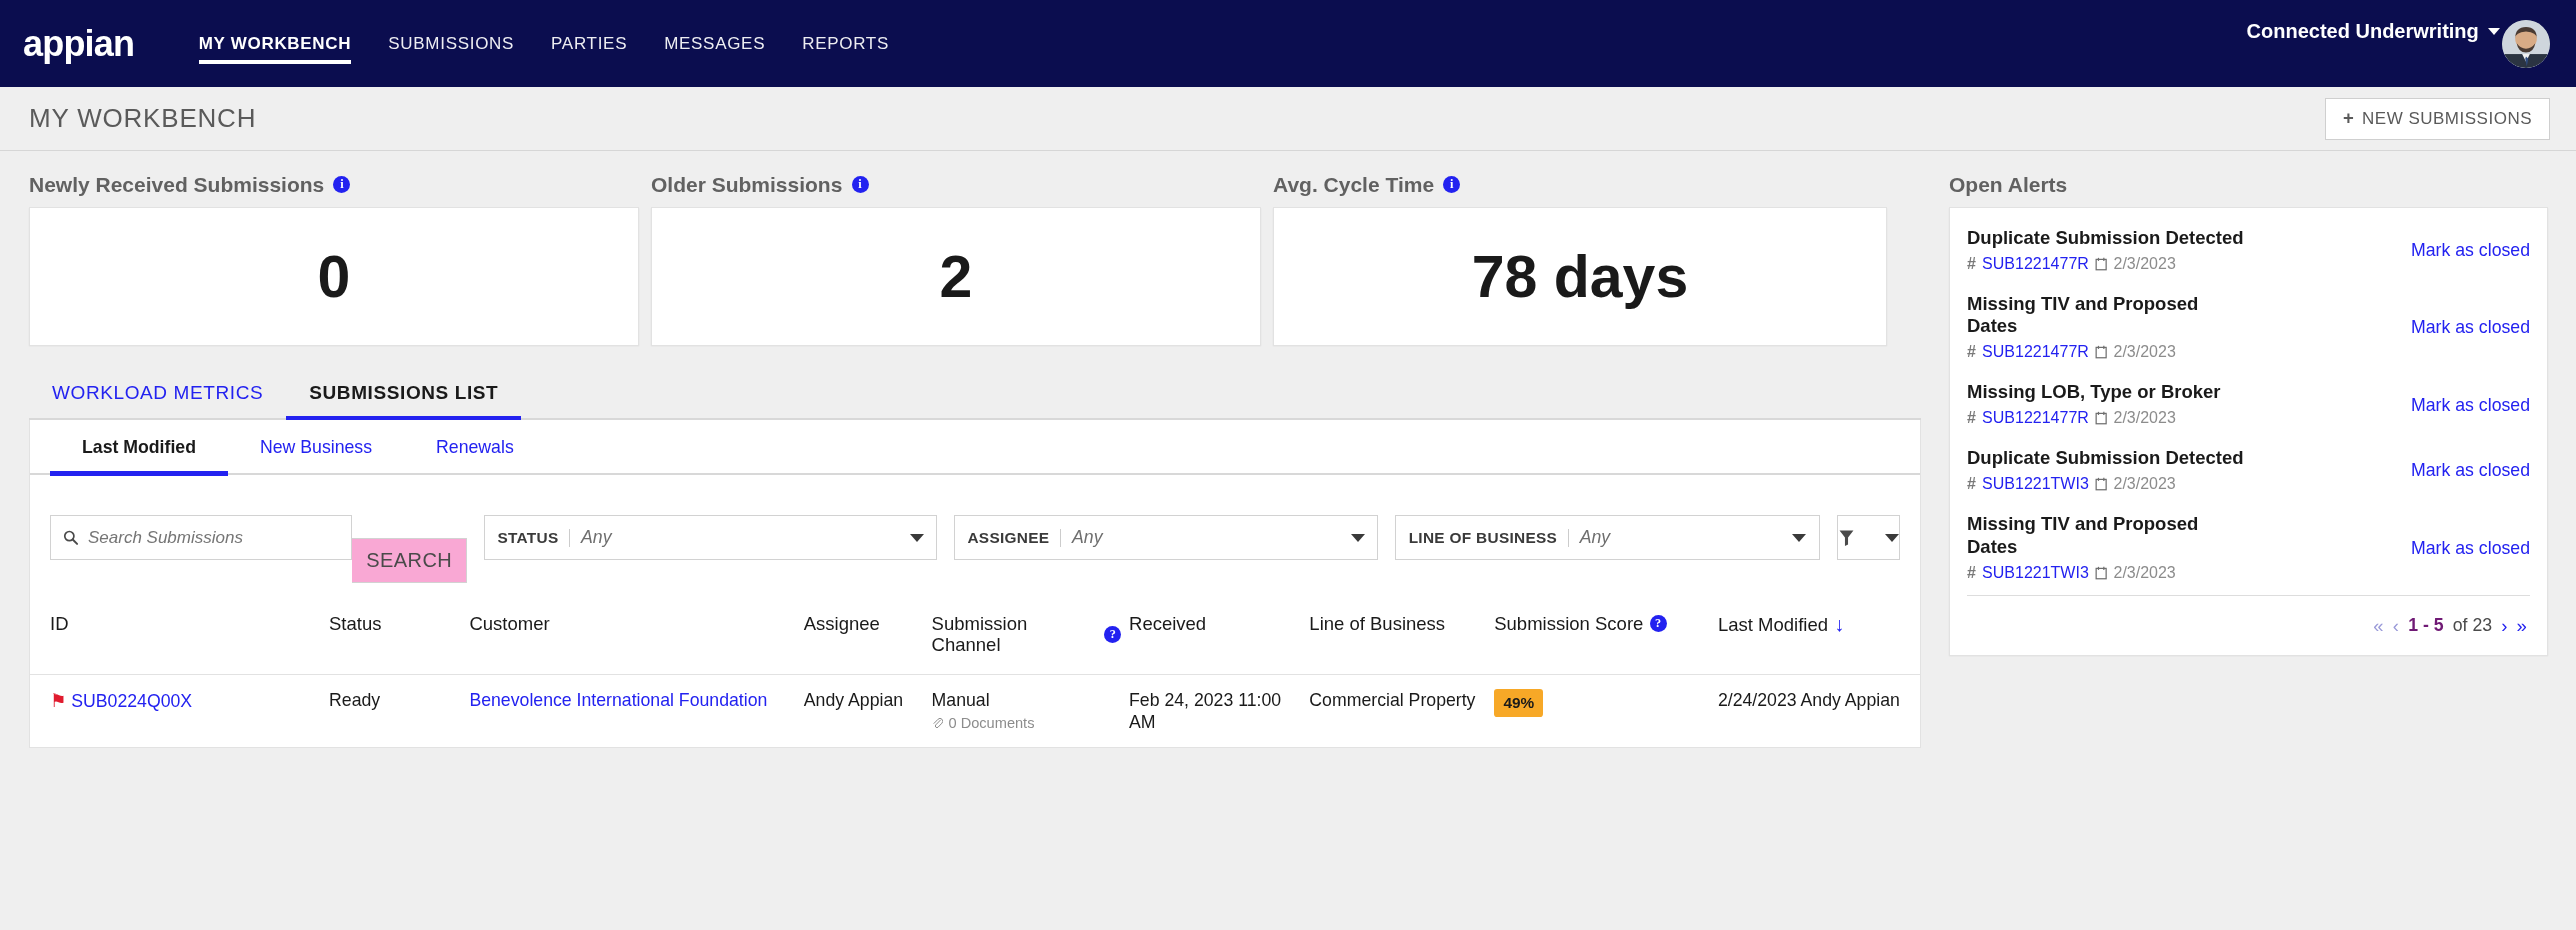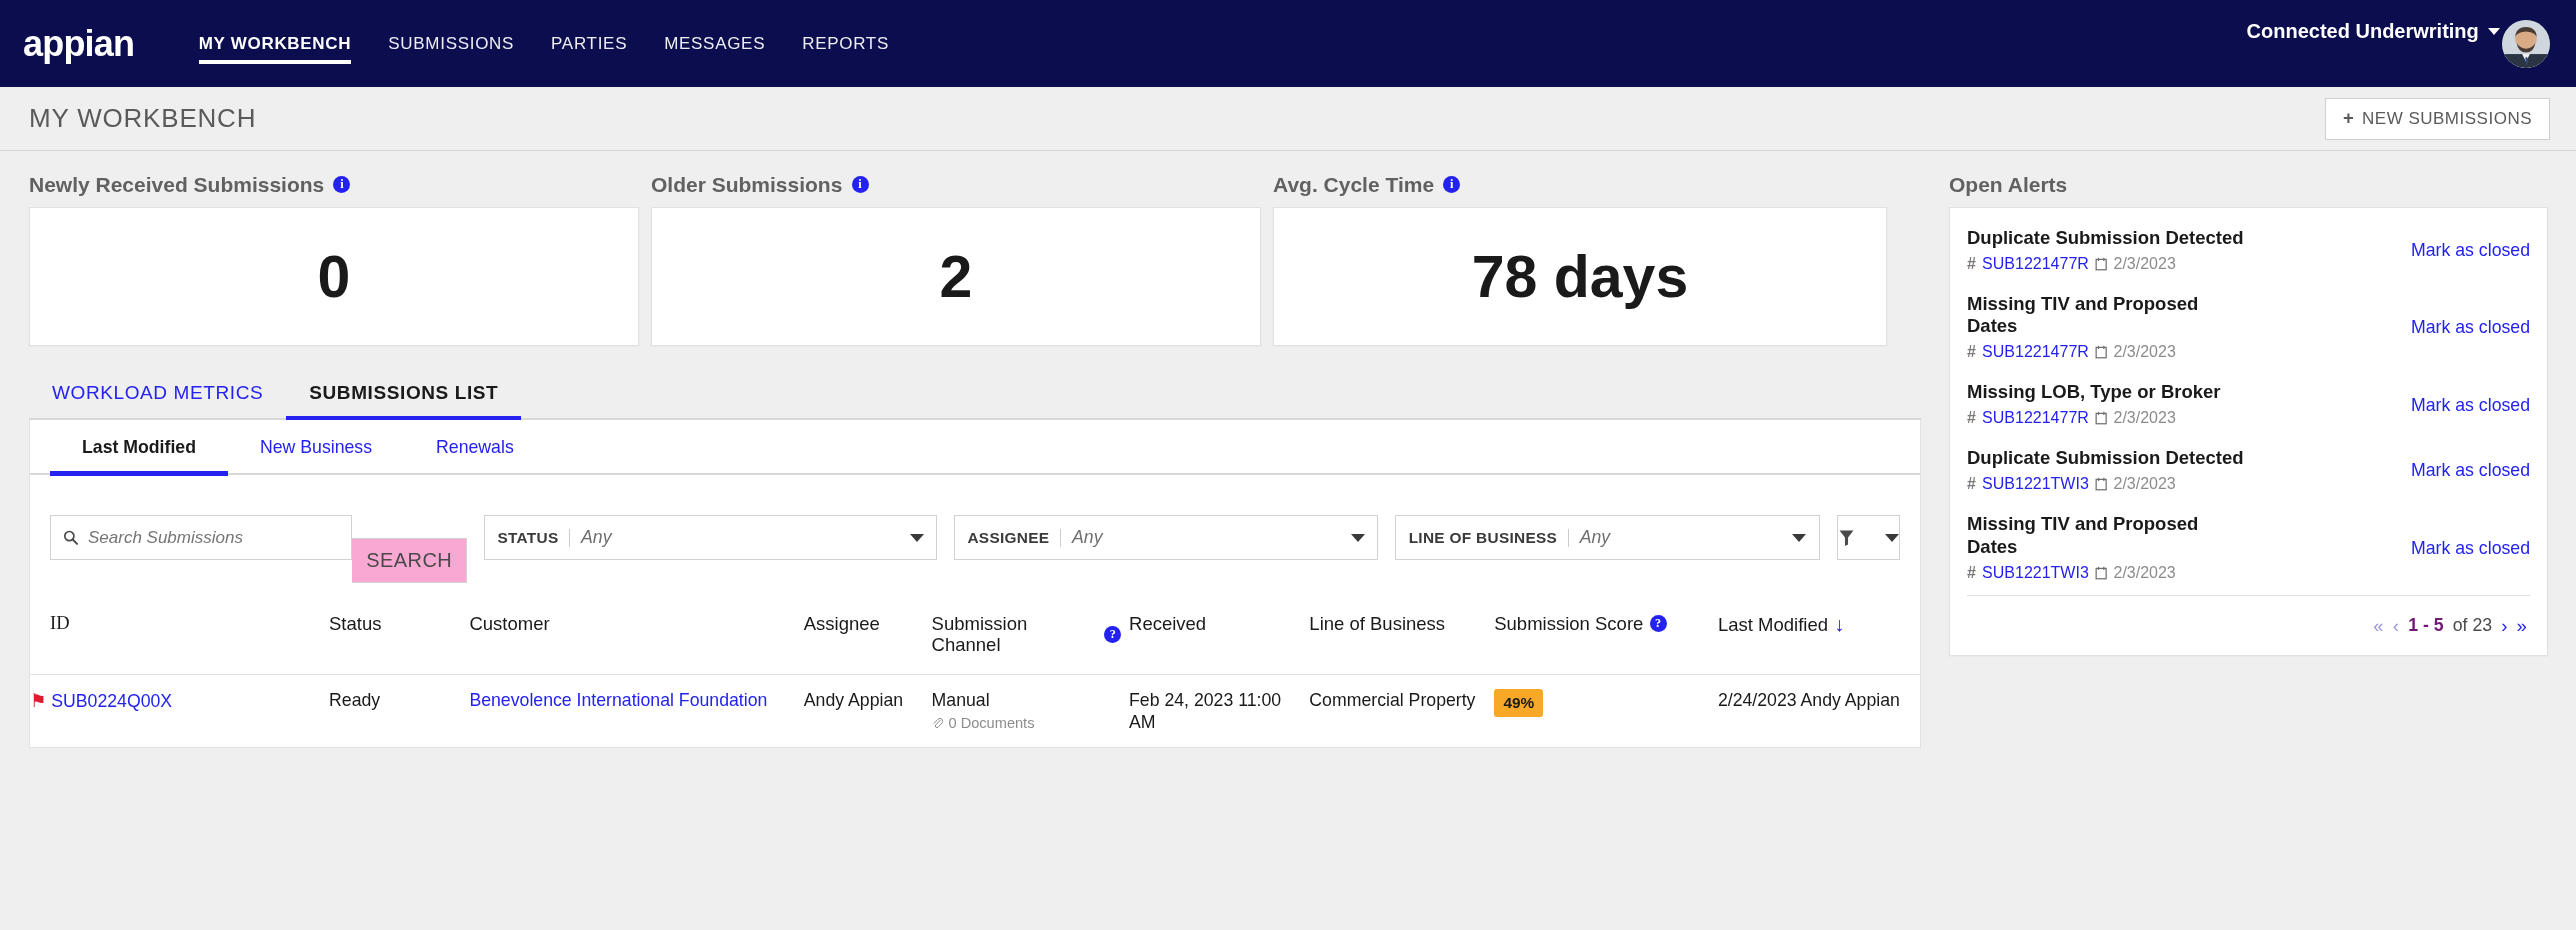--- a/index.html
+++ b/index.html
@@ -172,26 +172,26 @@
   }
   .funnel { width: 17px; height: 18.5px; }
 
   
   table.subs { width: 100%; border-collapse: collapse; table-layout: fixed; }
   table.subs th {
     text-align: left; font-size: 18.5px; font-weight: 400; color: #1A1A1A;
     padding: 15.4px 7.7px 18.5px 0; vertical-align: top; line-height: 1.15;
     border-bottom: 0.8px solid #E2E2E2;
   }
-  table.subs th:first-child { padding-left: 20px; font-family: Liberation Serif, serif; }
+  table.subs th:first-child { padding-left: 20px; }
   table.subs td {
     font-size: 17.7px; color: #1A1A1A; padding: 14px 7.7px 14px 0;
     vertical-align: top; line-height: 1.25;
   }
-  table.subs td:first-child { }
+  table.subs td:first-child { padding-left: 20px; }
   .th-inline { display: inline-flex; align-items: center; gap: 6.2px; }
   .help-ico {
     width: 17px; height: 17px; border-radius: 50%; background: #2322F0;
     color: #fff; font-size: 12.3px; font-weight: 700;
     display: inline-flex; align-items: center; justify-content: center;
     font-family: "Liberation Serif", serif; cursor: pointer; flex: none;
   }
   .sort-arrow { color: #2322F0; font-size: 20px; font-weight: 700; cursor: pointer; }
   .link { color: #2322F0; text-decoration: none; cursor: pointer; }
   .flag-ico { color: #E01B2E; font-size: 18.5px; margin-right: 4.6px; }

